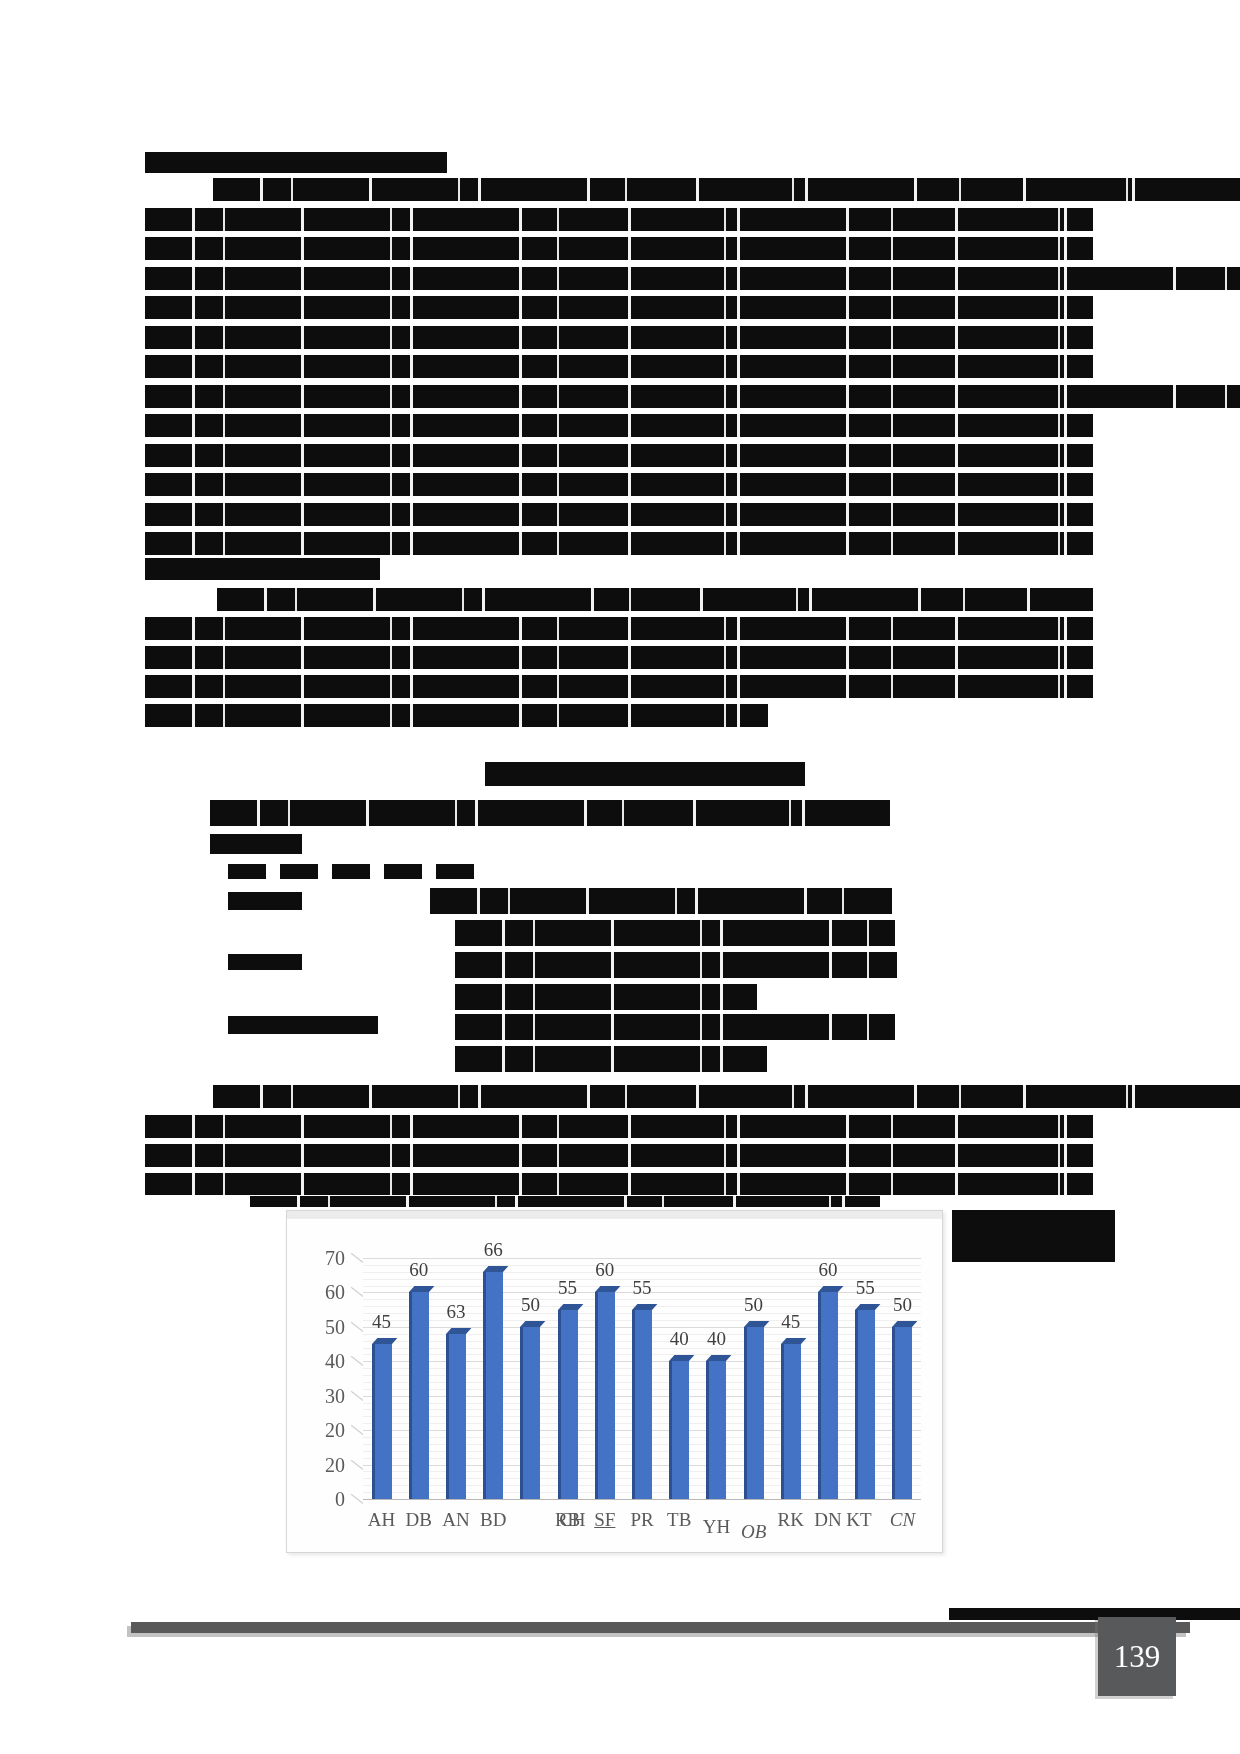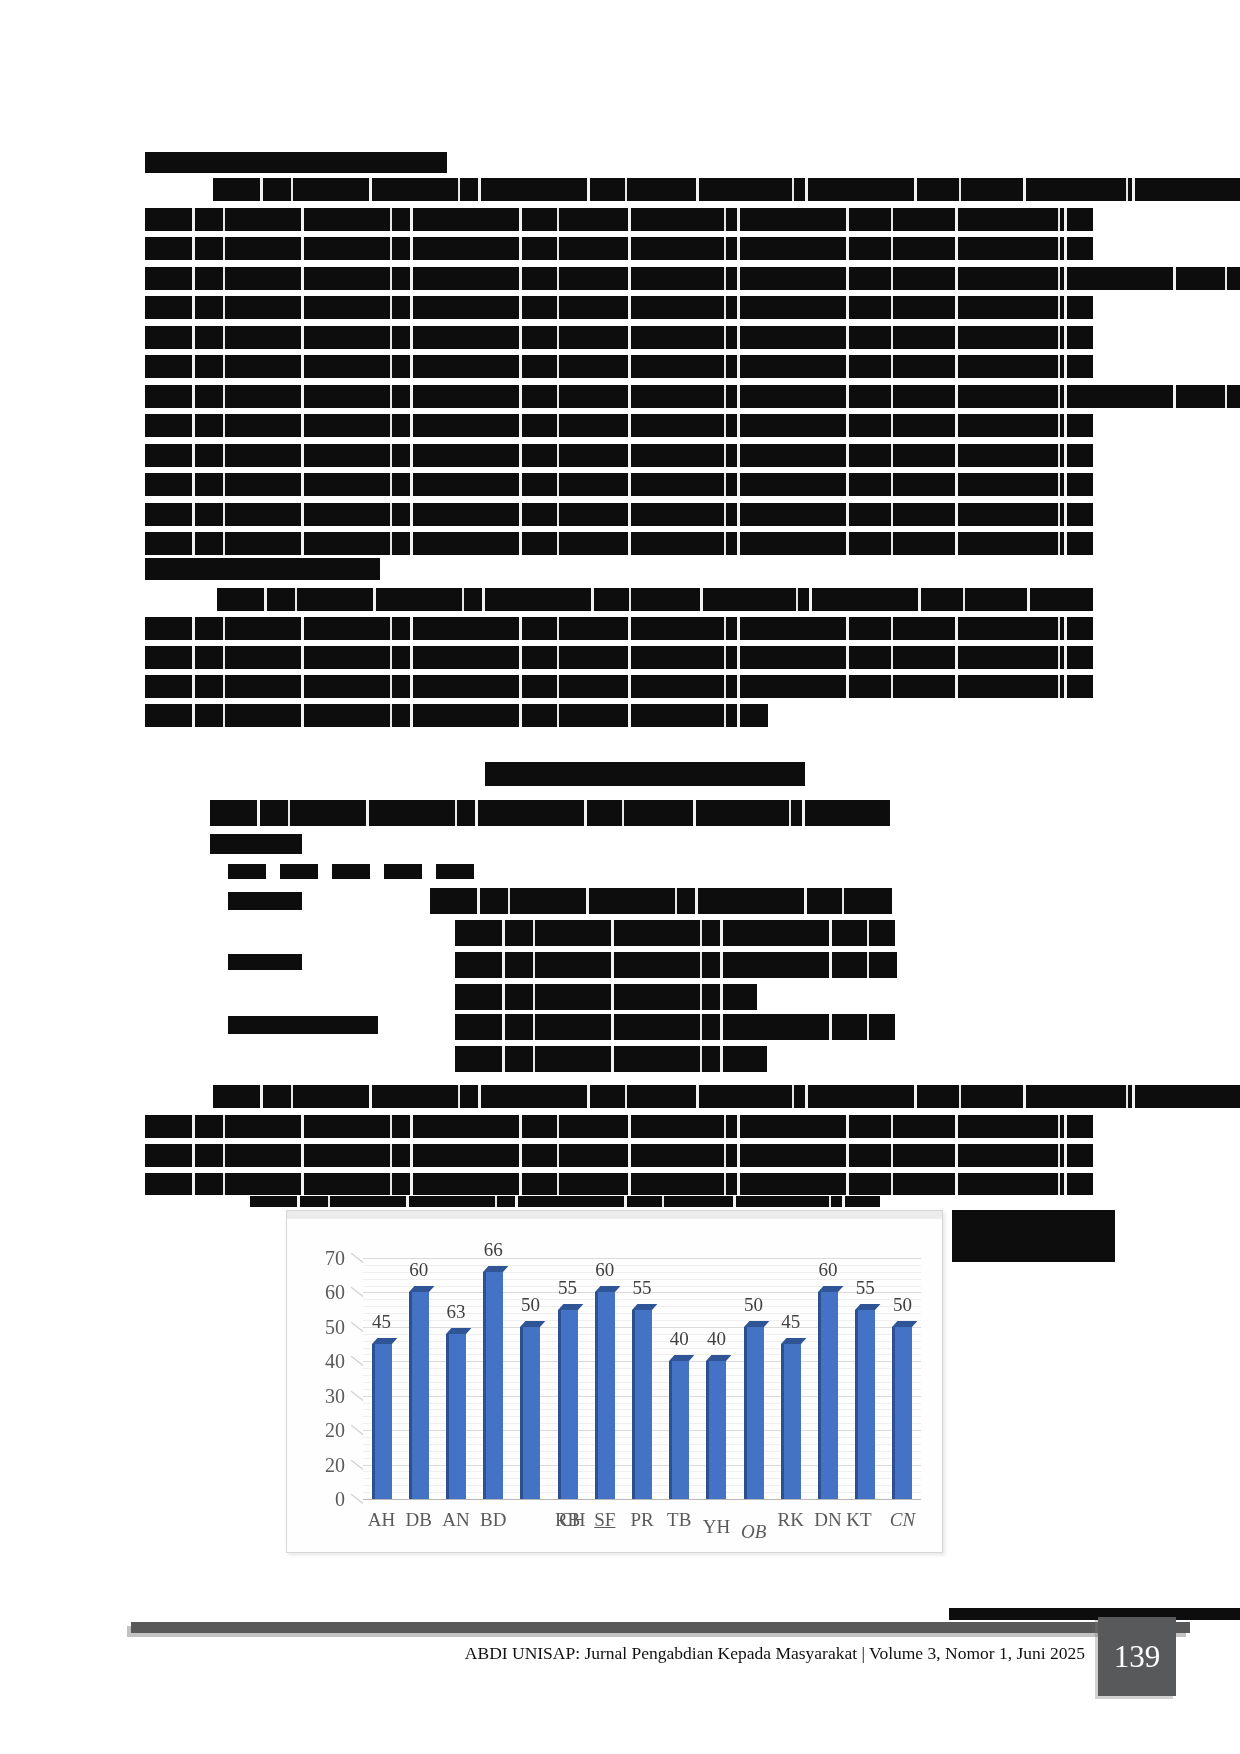--- a/index.html
+++ b/index.html
@@ -194,18 +194,17 @@
         <div class="xtick" style="left: 446.6px; top: 310px; font-style: italic;">OB</div>
         <div class="xtick" style="left: 483.8px; top: 298px;">RK</div>
         <div class="xtick" style="left: 521px; top: 298px;">DN</div>
         <div class="xtick" style="left: 552px; top: 298px;">KT</div>
         <div class="xtick" style="left: 595.4px; top: 298px; font-style: italic;">CN</div>
       </div>
   </div>
 
 
   <div class="divider"></div>
-  <div class="footer-text">ABDI UNISAP: Jurnal Pengabdian Kepada Masyarakat | Volume 3, Nomor 1, Juni 2025</div>
   <div class="page-box">
     <span>139</span>
   </div>
 
 </div>
 
 </body></html>

